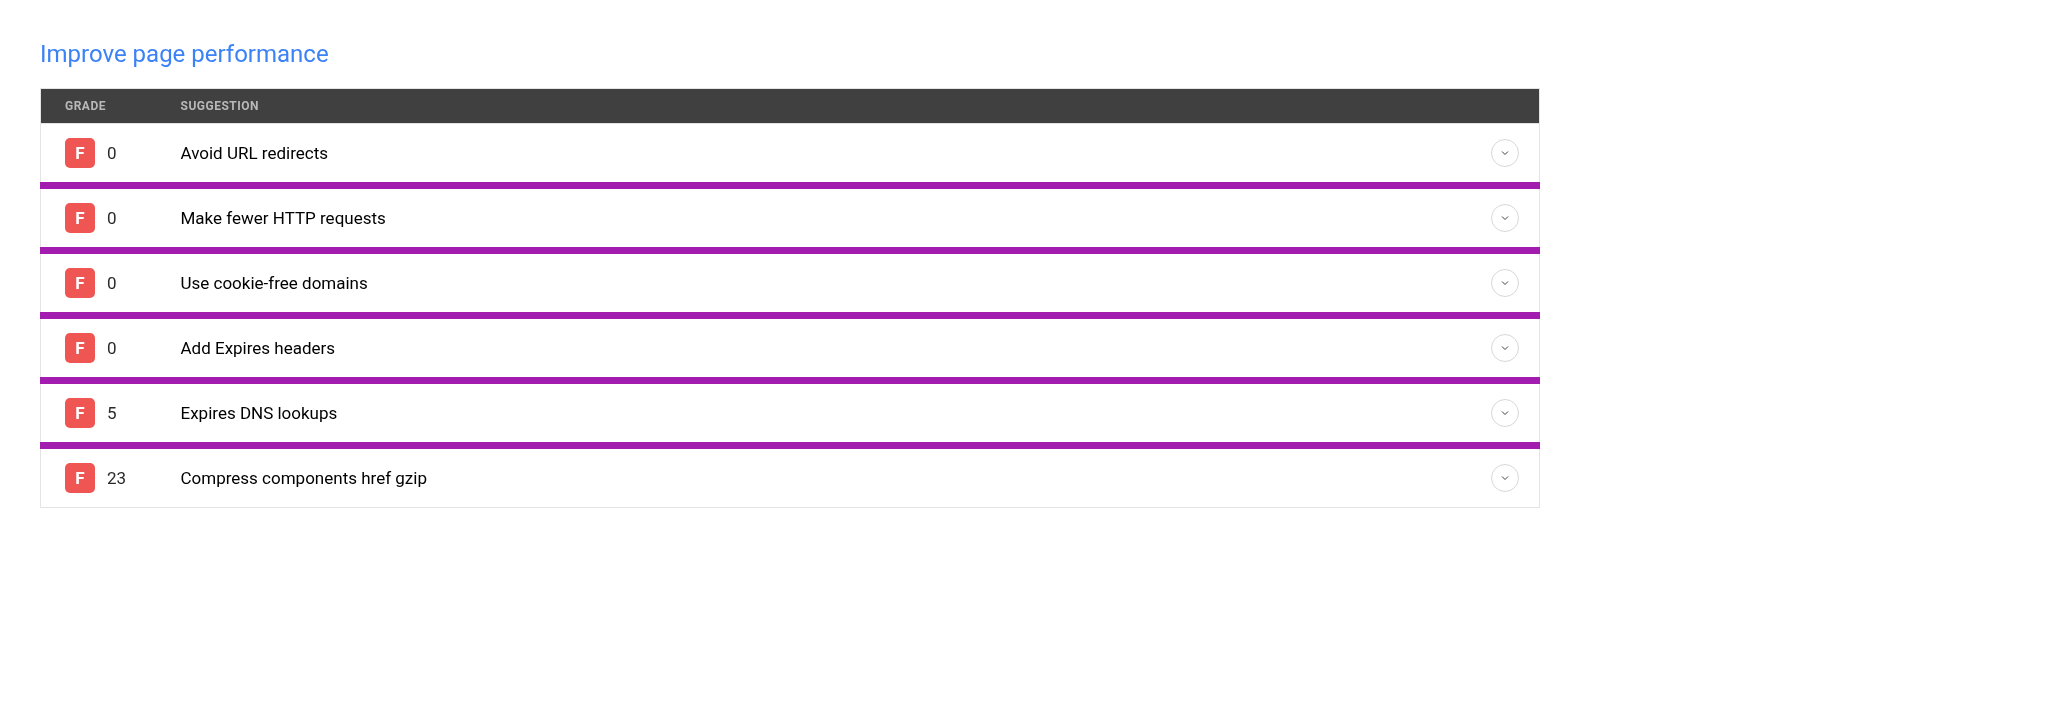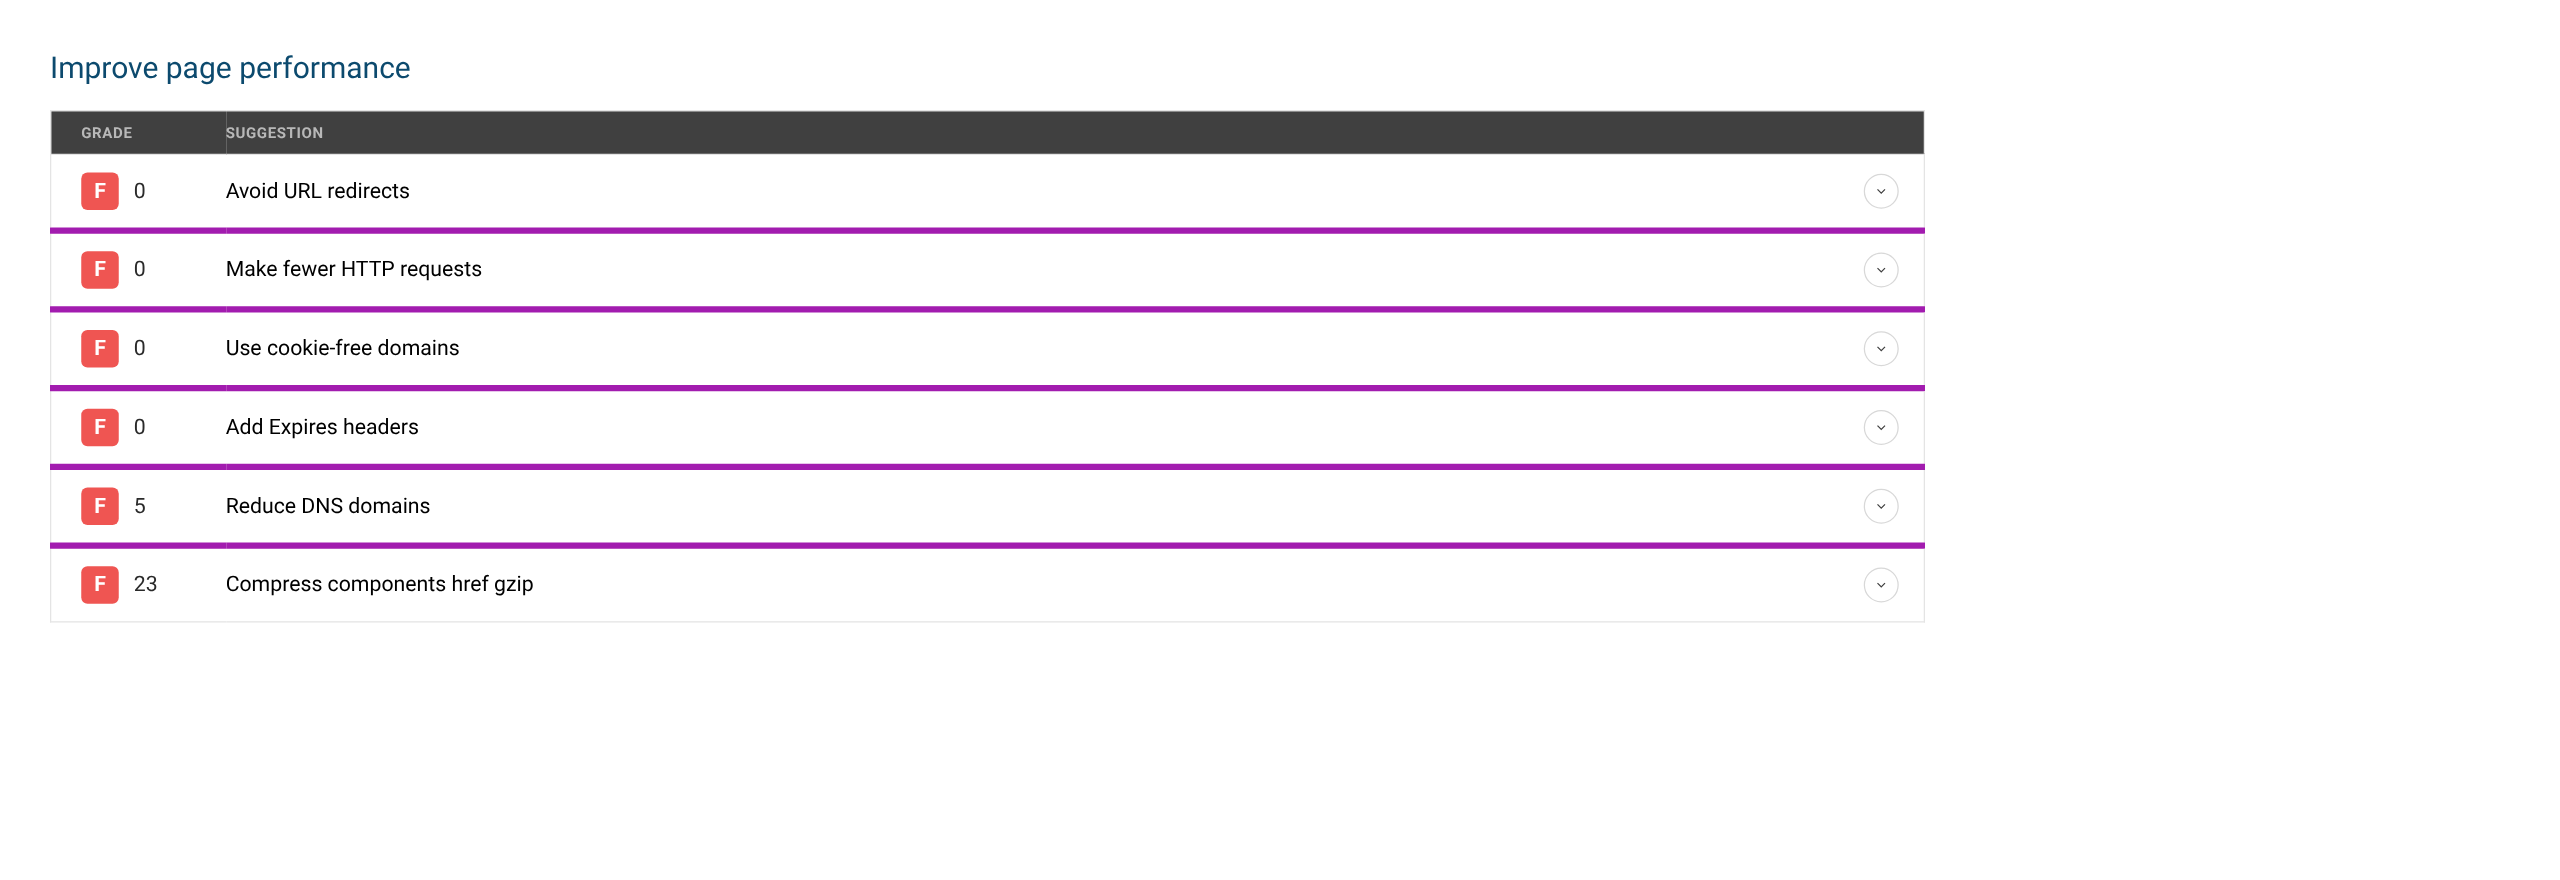--- a/index.html
+++ b/index.html
@@ -12,21 +12,21 @@
       background: #ffffff;
       padding: 40px;
       color: #2a2a2a;
     }
     .container {
       max-width: 1500px;
     }
     .page-title {
       font-size: 24px;
       font-weight: 400;
-      color: #0c4a6e;
+      color: #3b82f6;
       margin-bottom: 20px;
     }
     .table {
       width: 100%;
       border: 1px solid #e4e4e4;
       border-collapse: collapse;
     }
     .table-header {
       background: #404040;
       border-bottom: 1px solid #e4e4e4;
@@ -40,21 +40,21 @@
       letter-spacing: 0.5px;
     }
     .col-grade-header {
       width: 140px;
       padding-left: 24px !important;
     }
     .col-suggestion-header {
       padding-left: 0;
     }
     .table-row {
-      border-bottom: 5px solid #a21caf;
+      border-bottom: 7px solid #a21caf;
     }
     .table-row:last-child {
       border-bottom: none;
     }
     .table-row td {
       padding: 14px 0;
       vertical-align: middle;
     }
     .grade-cell {
       padding-left: 24px !important;
@@ -160,21 +160,21 @@
           <td class="grade-cell"><span class="grade-badge grade-f">F</span><span class="grade-score">0</span></td>
           <td class="suggestion-cell">Add Expires headers</td>
           <td class="expand-cell"><span class="expand-btn">
               <svg viewBox="0 0 24 24">
                 <polyline points="6 9 12 15 18 9"></polyline>
               </svg>
             </span></td>
         </tr>
         <tr class="table-row">
           <td class="grade-cell"><span class="grade-badge grade-f">F</span><span class="grade-score">5</span></td>
-          <td class="suggestion-cell">Reduce DNS domains</td>
+          <td class="suggestion-cell">Expires DNS lookups</td>
           <td class="expand-cell"><span class="expand-btn">
               <svg viewBox="0 0 24 24">
                 <polyline points="6 9 12 15 18 9"></polyline>
               </svg>
             </span></td>
         </tr>
         <tr class="table-row">
           <td class="grade-cell"><span class="grade-badge grade-f">F</span><span class="grade-score">23</span></td>
           <td class="suggestion-cell">Compress components href gzip</td>
           <td class="expand-cell"><span class="expand-btn">

